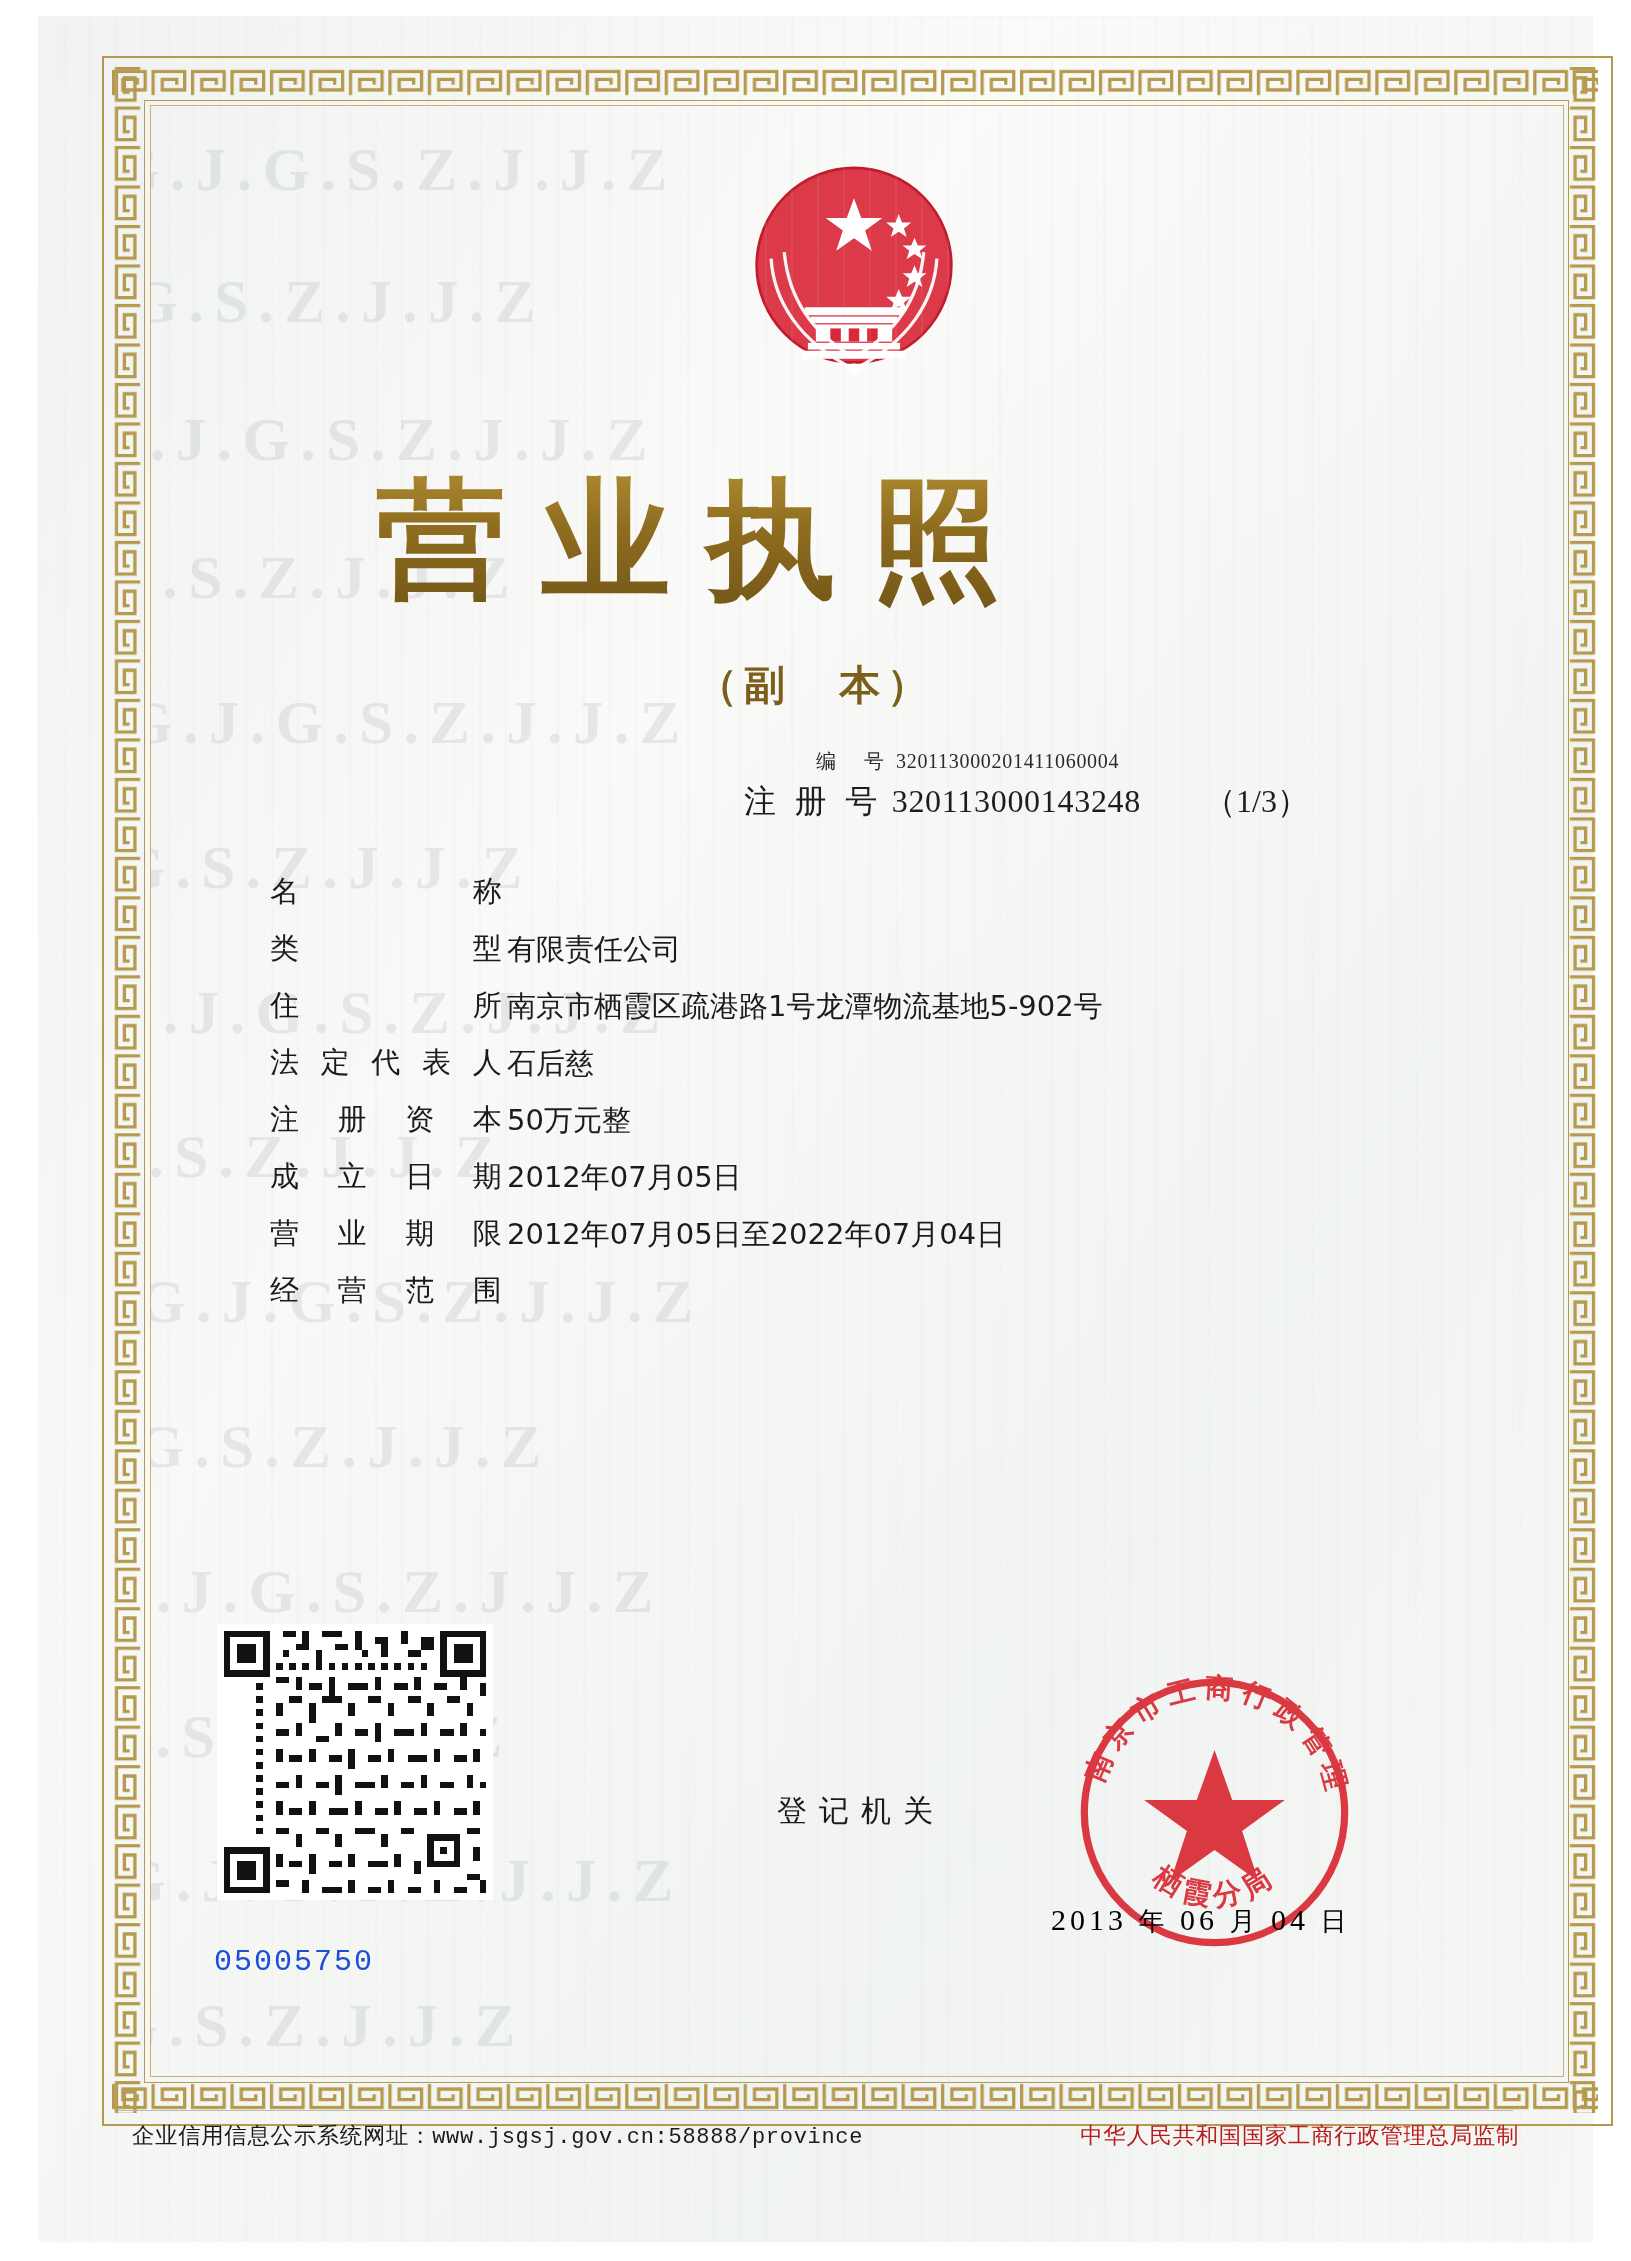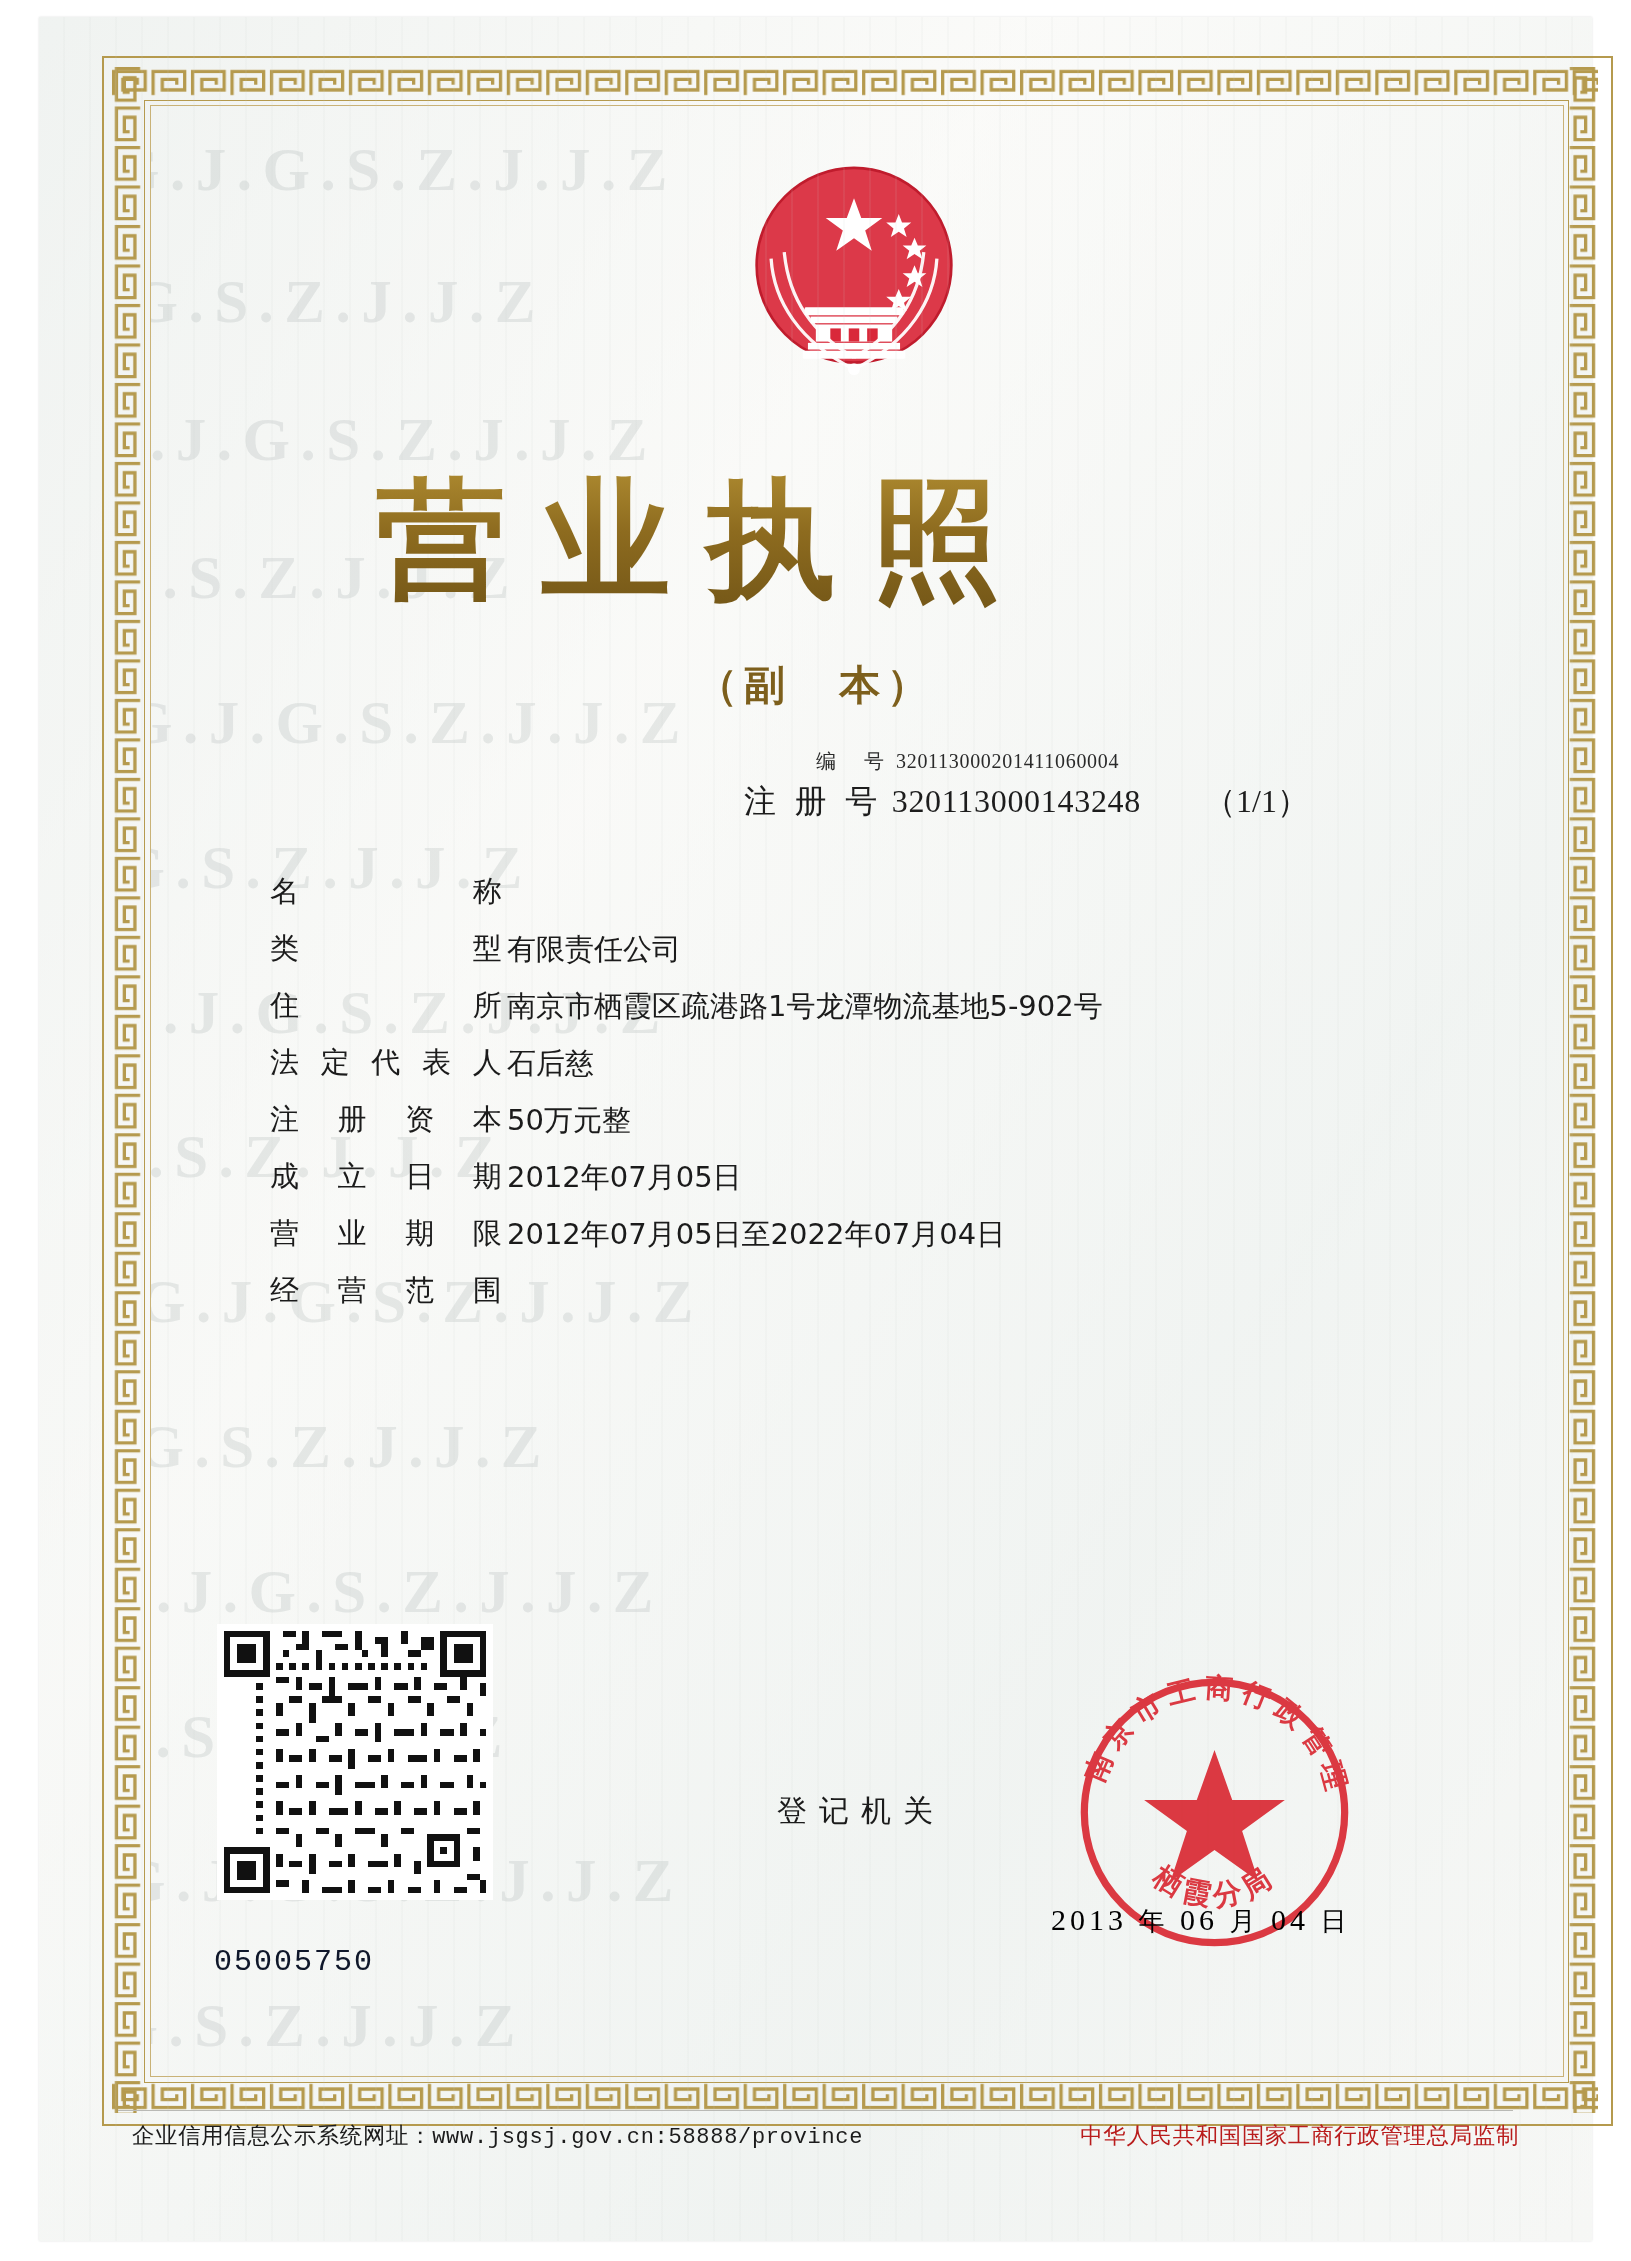--- a/index.html
+++ b/index.html
@@ -237,21 +237,21 @@
   }
 
   
   .doc-code {
     position: absolute;
     left: 214px;
     top: 1945px;
     font-family: "Liberation Mono", "DejaVu Sans Mono", monospace;
     font-size: 30px;
     letter-spacing: 2px;
-    color: #0f172a;
+    color: #1d4ed8;
   }
 
   
   .footer-left {
     position: absolute;
     left: 132px;
     top: 2120px;
     font-family: "DejaVu Sans", "Liberation Sans", sans-serif;
     font-size: 22.4px;
     color: #1b1b1b;
@@ -400,21 +400,21 @@
 </div>
 
 <div class="title-main">营业执照</div>
 <div class="title-sub">（副　本）</div>
 
 <div class="serial-line">
   <span class="serial-label">编　号</span><span>320113000201411060004</span>
 </div>
 
 <div class="reg-line">
-  <span class="reg-label">注 册 号</span><span>320113000143248</span><span class="reg-paren">（1/1）</span>
+  <span class="reg-label">注 册 号</span><span>320113000143248</span><span class="reg-paren">（1/3）</span>
 </div>
 
 <div class="fields">
 
   <div class="row">
     <div class="row-label">
       <span>名</span>
       <span>称</span>
     </div>
   </div>

